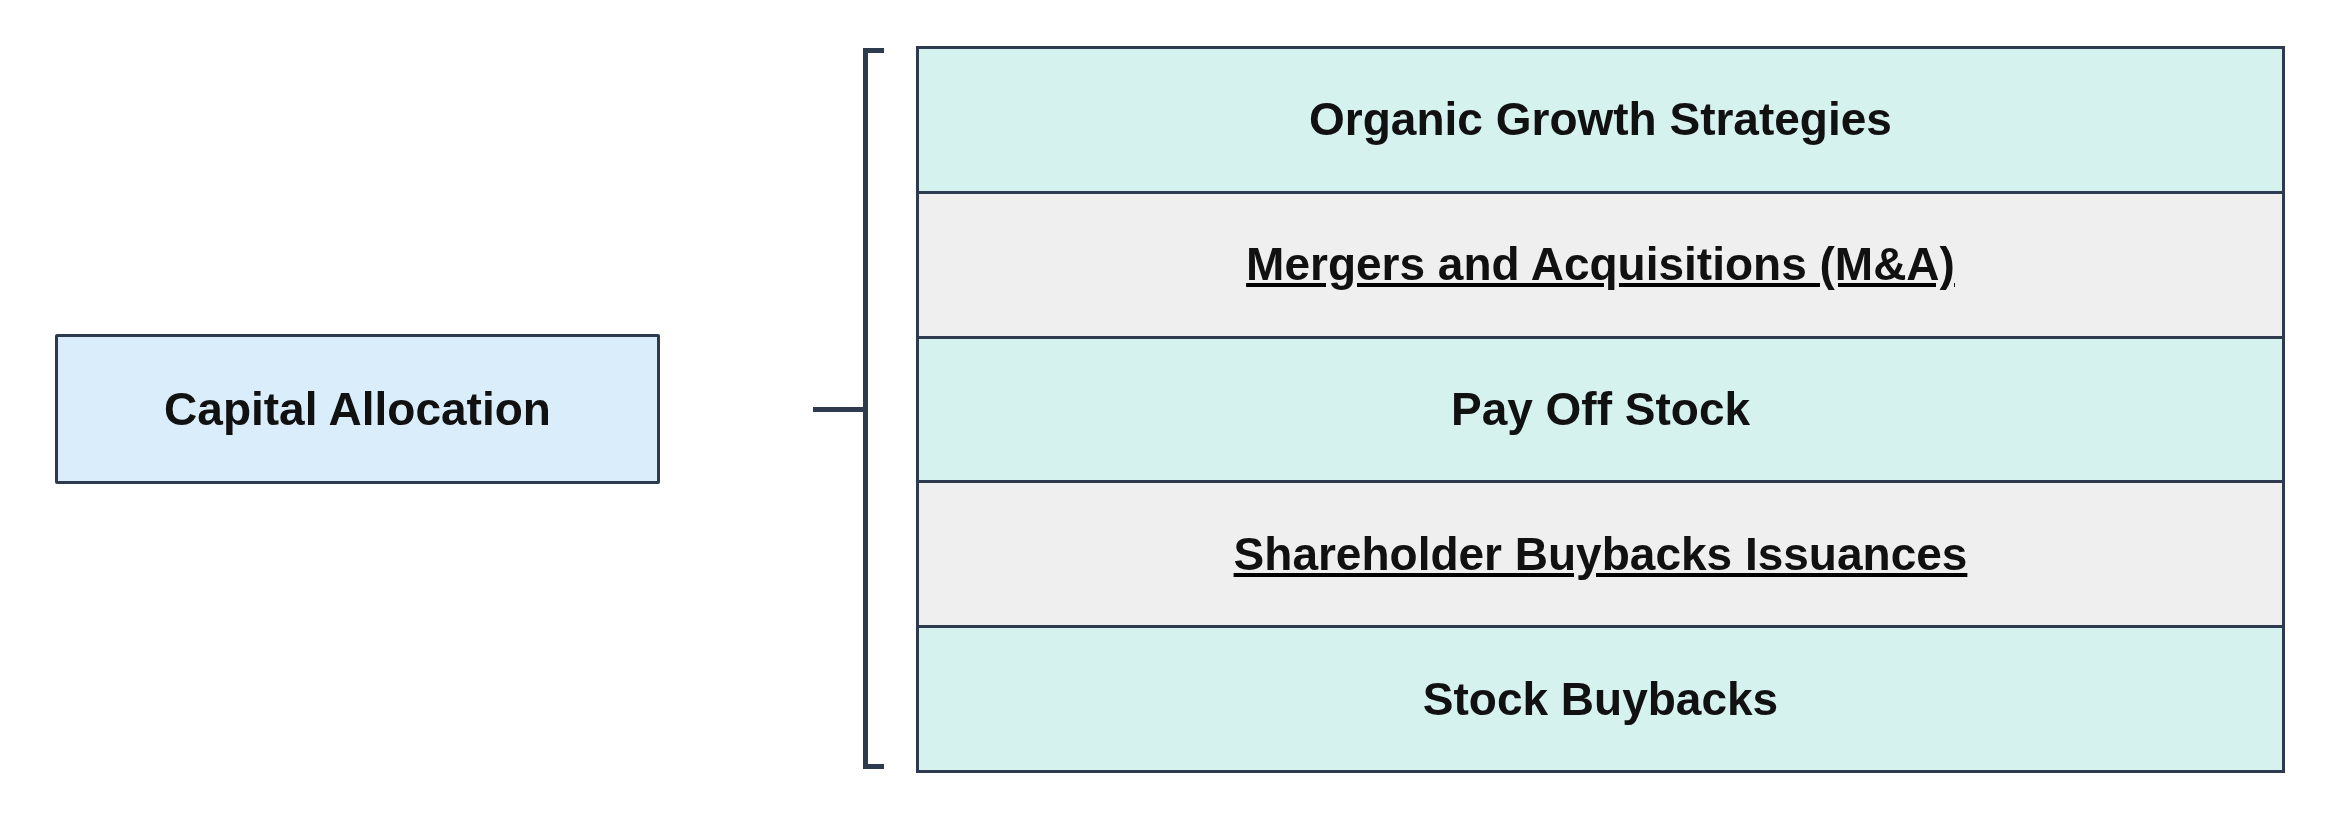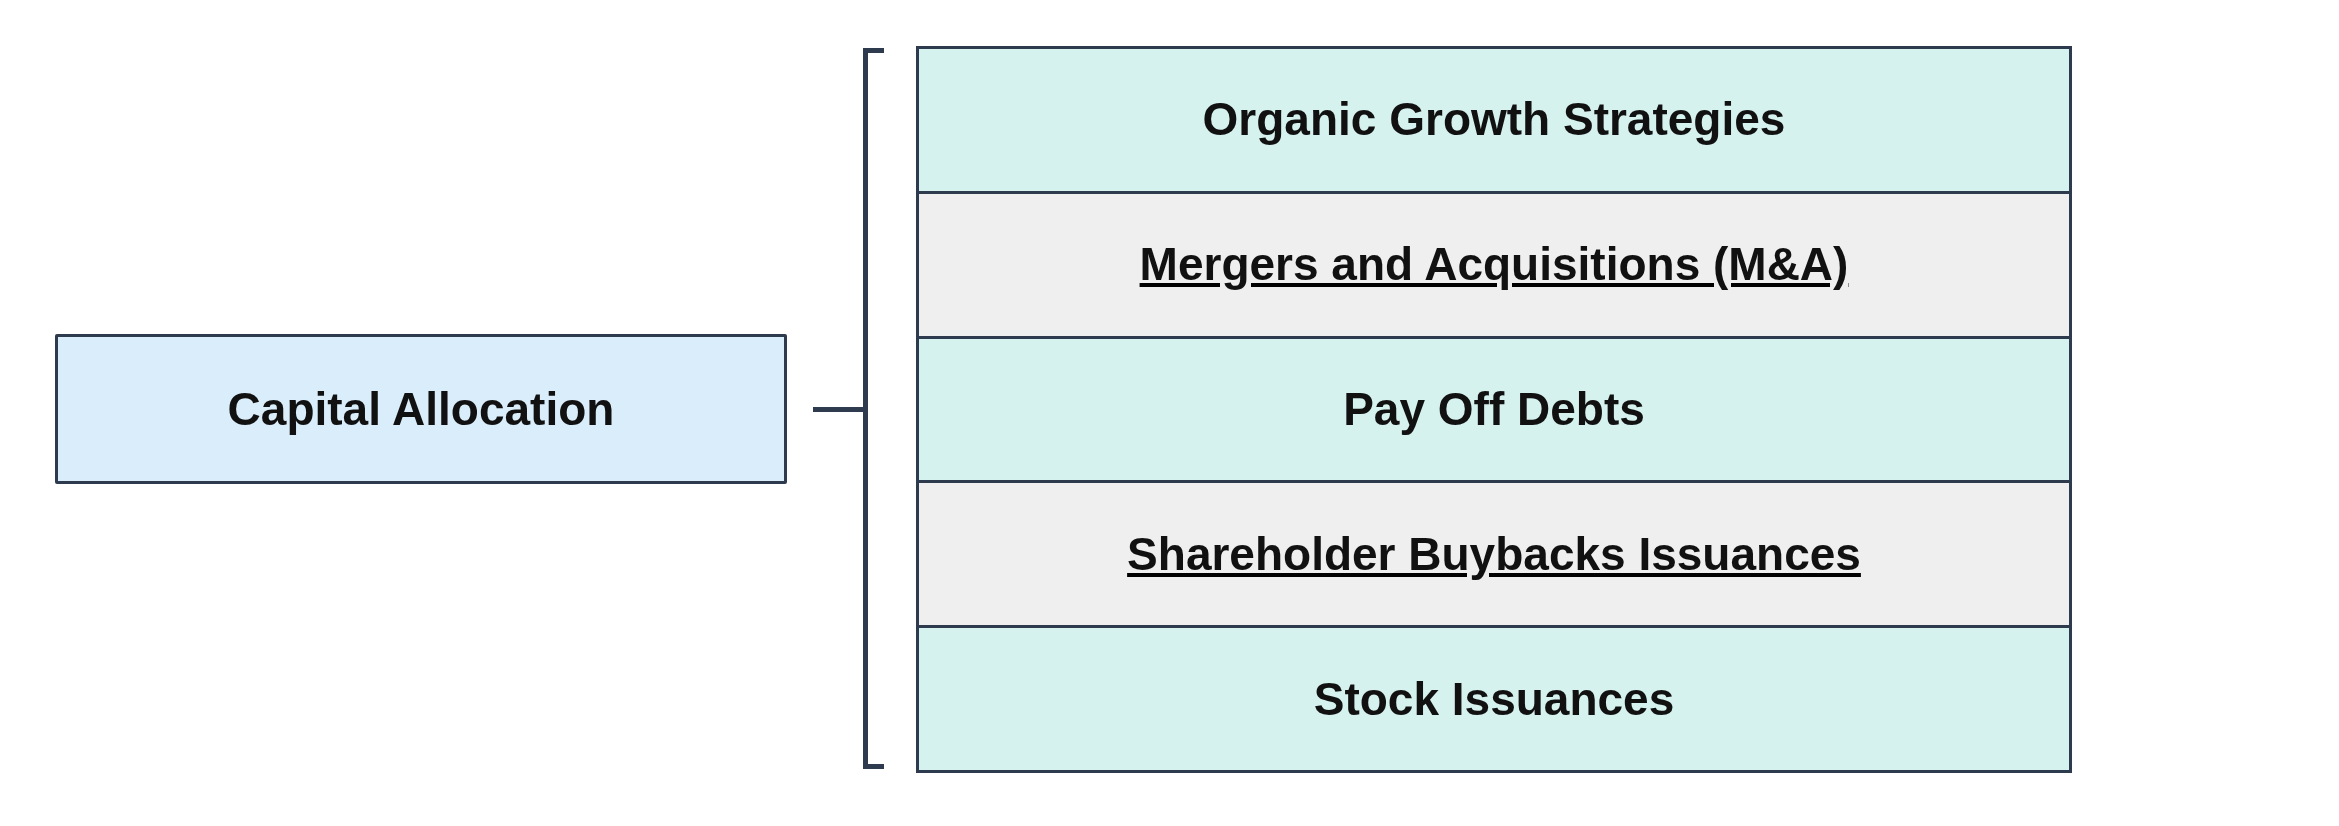--- a/index.html
+++ b/index.html
@@ -27,21 +27,21 @@
     font-size: 46px;
     color: var(--text);
     text-align: center;
     line-height: 1.15;
   }
   
   .root-node {
     position: absolute;
     left: 55px;
     top: 334px;
-    width: 732px;
+    width: 605px;
     height: 150px;
     background: var(--root-fill);
     border: 3px solid var(--border);
     border-radius: 2px;
     display: flex;
     align-items: center;
     justify-content: center;
   }
   
   .connector {
@@ -61,21 +61,21 @@
     height: 721px;
     border-left: 5px solid var(--border);
     border-top: 5px solid var(--border);
     border-bottom: 5px solid var(--border);
   }
   
   .children-stack {
     position: absolute;
     left: 916px;
     top: 46px;
-    width: 1156px;
+    width: 1369px;
     height: 727px;
     border: 3px solid var(--border);
     display: flex;
     flex-direction: column;
     background: var(--background);
     justify-content: space-between;
   }
   .child-row {
     flex: 1 1 0;
     display: flex;
@@ -102,23 +102,23 @@
   <div class="bracket"></div>
 
   <div class="children-stack">
     <div class="child-row teal">
       <span class="node-label">Organic Growth Strategies</span>
     </div>
     <div class="child-row gray">
       <span class="node-label">Mergers and Acquisitions (M&amp;A)</span>
     </div>
     <div class="child-row teal">
-      <span class="node-label">Pay Off Debts</span>
+      <span class="node-label">Pay Off Stock</span>
     </div>
     <div class="child-row gray">
       <span class="node-label">Shareholder Buybacks Issuances</span>
     </div>
     <div class="child-row teal">
-      <span class="node-label">Stock Issuances</span>
+      <span class="node-label">Stock Buybacks</span>
     </div>
   </div>
 
 </div>
 
 </body></html>

